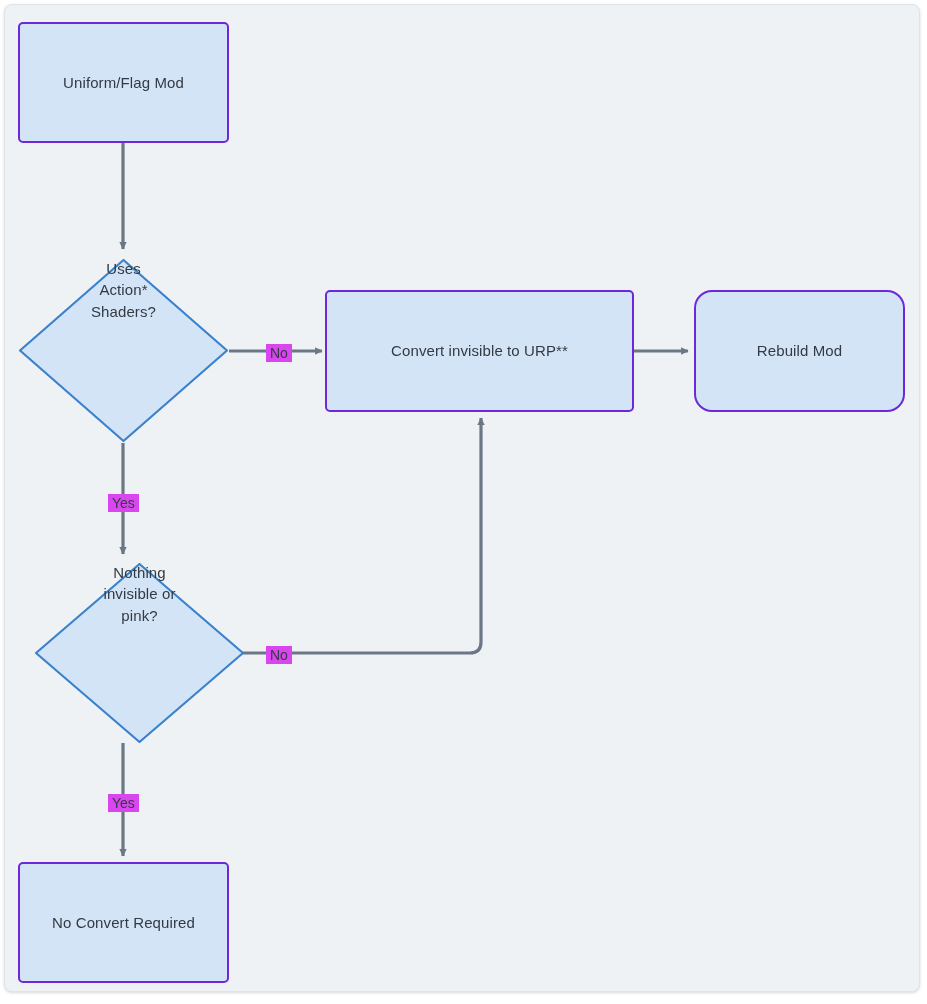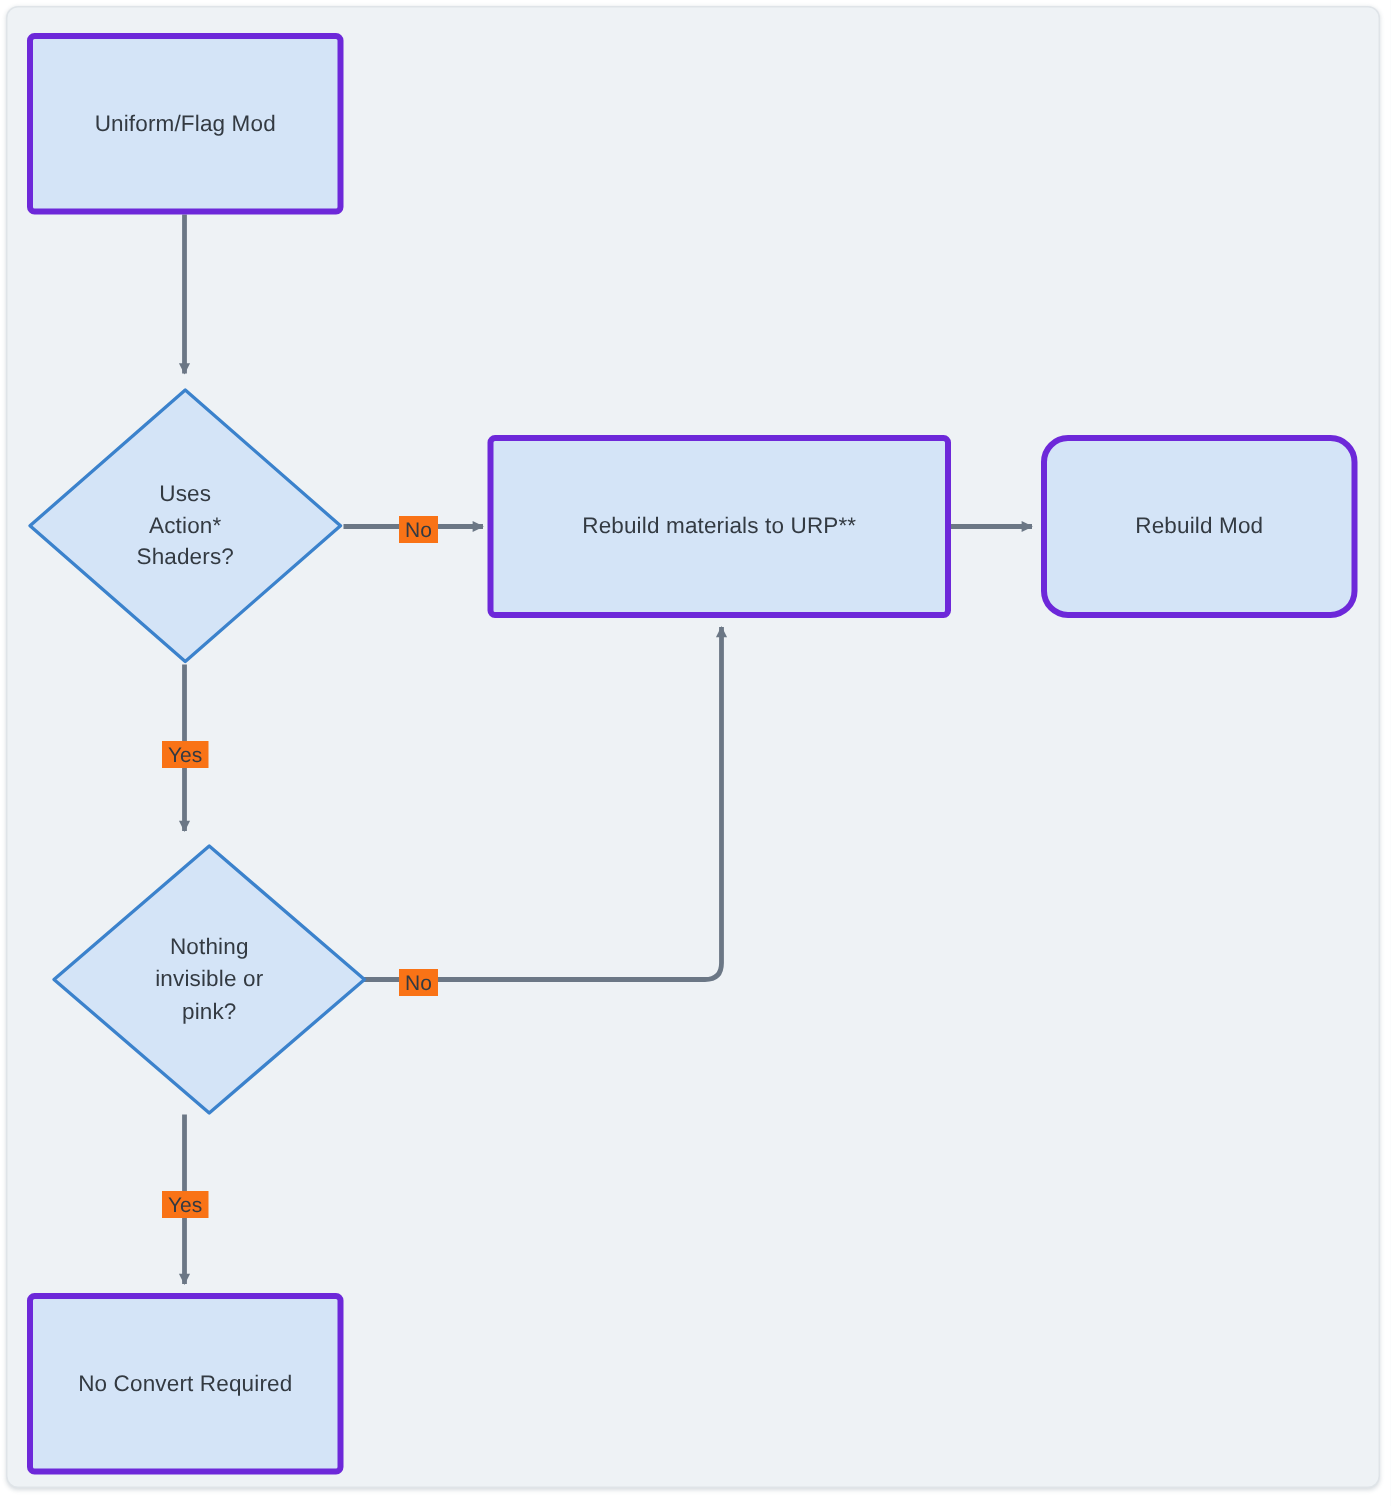--- a/index.html
+++ b/index.html
@@ -56,21 +56,21 @@
     position: absolute;
     box-sizing: border-box;
     display: flex;
     align-items: center;
     justify-content: center;
     text-align: center;
   }
 
   .box {
     background: #d4e4f7;
-    border: 4px solid #6d28d9;
+    border: 2px solid #6d28d9;
     border-radius: 5px;
   }
 
   .box .label {
     color: #333a42;
     font-size: 15px;
     line-height: 1.32;
     letter-spacing: 0.1px;
   }
 
@@ -84,37 +84,37 @@
     width: 100%;
     height: 100%;
   }
   .diamond-label {
     position: absolute;
     left: 0;
     top: 0;
     width: 100%;
     height: 100%;
     display: flex;
-    align-items: center;
+    align-items: flex-start;
     justify-content: center;
     text-align: center;
     color: #333a42;
     font-size: 15px;
     line-height: 1.42;
     letter-spacing: 0.1px;
     pointer-events: none;
   }
 
   
   .edge-label {
     position: absolute;
     color: #333a42;
     font-size: 14px;
     line-height: 1;
-    background: #f97316;
+    background: #d946ef;
     padding: 2px 4px;
     white-space: nowrap;
   }
 </style>
 </head>
 <body>
 
 <div id="canvas">
 
   <div class="frame"></div>
@@ -170,21 +170,21 @@
       <div class="diamond-label">
         <div>
           <div>Uses</div>
           <div>Action*</div>
           <div>Shaders?</div>
         </div>
       </div>
     </div>
 
     <div class="node box" style="left:325px; top:290px; width:309px; height:122px;">
-      <span class="label">Rebuild materials to URP**</span>
+      <span class="label">Convert invisible to URP**</span>
     </div>
 
     <div class="node box" style="left:694px; top:290px; width:211px; height:122px;border-radius:18px;">
       <span class="label">Rebuild Mod</span>
     </div>
 
     <div class="diamond-wrap" style="left:34px; top:562px; width:211px; height:182px;">
       <svg class="diamond-shape" viewBox="0 0 211 182" preserveAspectRatio="none">
         <path d="M105.5,2 L209,91 L105.5,180 L2,91 Z" fill="#d4e4f7" stroke="#3b82cc" stroke-width="2.2" stroke-linejoin="round"></path>
       </svg>

